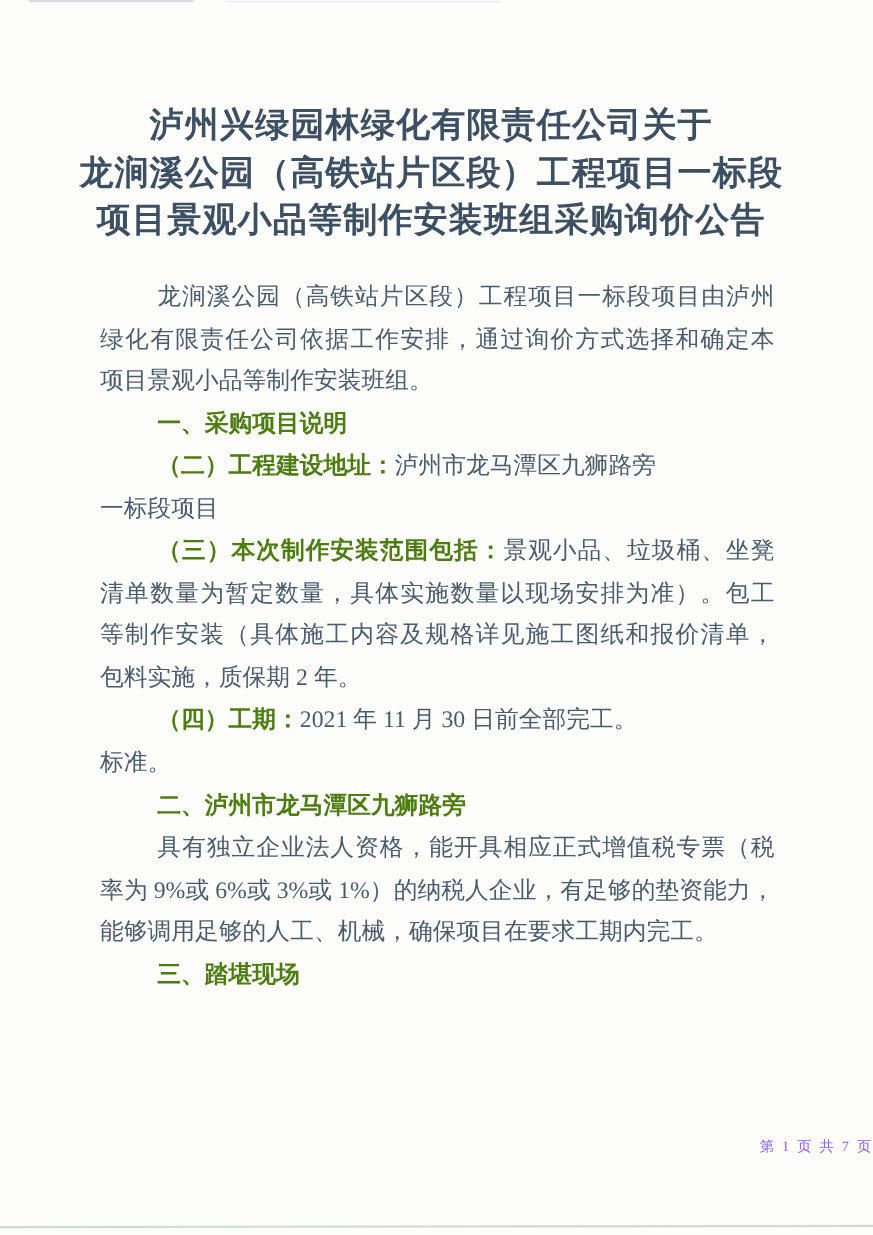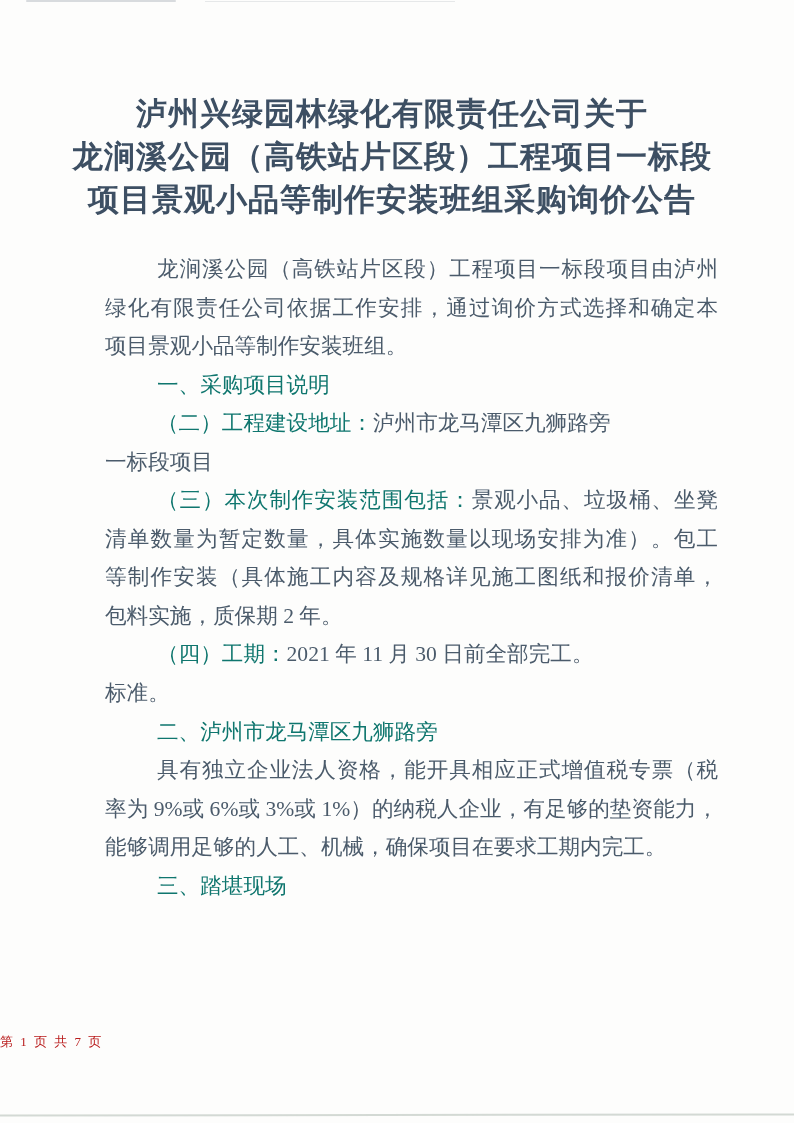--- a/index.html
+++ b/index.html
@@ -29,34 +29,34 @@
   .title-block {
     position: absolute; left: 0; top: 92px; width: 784px;
     text-align: center; color: #3d4f63;
   }
   .title-line {
     font-size: 31px; line-height: 43px; font-weight: bold;
     letter-spacing: 1px; white-space: nowrap;
   }
   
   .body-block {
-    position: absolute; left: 105px; top: 250px; width: 613px;
+    position: absolute; left: 91px; top: 250px; width: 613px;
     color: #4b5b6b;
   }
   .ln {
     height: 38.55px; line-height: 38.55px; font-size: 21.6px;
     white-space: nowrap; overflow: visible;
   }
   .ln.ind { text-indent: 52px; }
   .ln.fill { text-align: justify; text-align-last: justify; white-space: normal; }
-  .ln .b { font-weight: normal; color: #0f766e; }
+  .ln .b { font-weight: bold; color: #4d7c0f; }
   
   .footer {
     position: absolute; left: 0; top: 1033px; width: 794px;
-    text-align: left; color: #b91c1c; font-size: 13px;
+    text-align: right; color: #8b5cf6; font-size: 13px;
     letter-spacing: 2px;
   }
 </style>
 </head>
 <body>
 
 <div class="page">
 
   <div class="scan-smudge-top"></div>
   <div class="scan-smudge-top2"></div>

